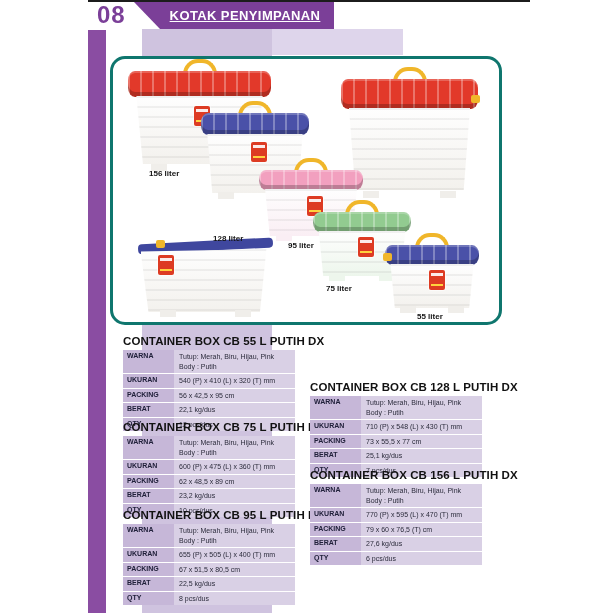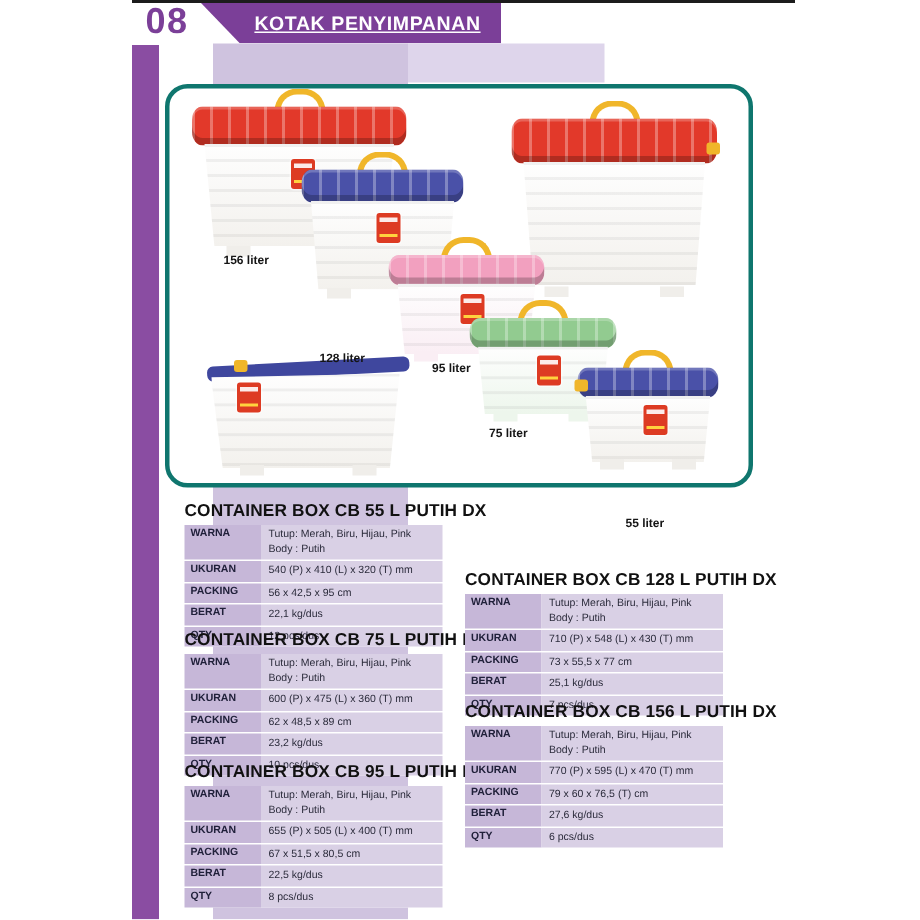--- a/index.html
+++ b/index.html
@@ -129,21 +129,21 @@
         <div class="sticker" style="left:13%;top:10%;"></div>
       </div>
       <div class="foot f1"></div>
       <div class="foot f2"></div>
     </div>
 
     <span class="liter" style="left:36px;top:110px;">156 liter</span>
     <span class="liter" style="left:100px;top:142px;margin-top:33px;">128 liter</span>
     <span class="liter" style="left:163px;top:182px;margin-left:12px;">95 liter</span>
     <span class="liter" style="left:213px;top:225px;">75 liter</span>
-    <span class="liter" style="left:304px;top:253px;margin-top:32px;">55 liter</span>
+    <span class="liter" style="left:304px;top:253px;">55 liter</span>
   </div>
 
   <section class="spec" style="left:123px;top:335px;">
     <h3 class="spec-title">CONTAINER BOX CB 55 L PUTIH DX</h3>
     <div class="spec-grid">
       <div class="srow">
           <div class="lbl">WARNA</div>
           <div class="val">Tutup: Merah, Biru, Hijau, Pink
 Body : Putih</div>
         </div>

